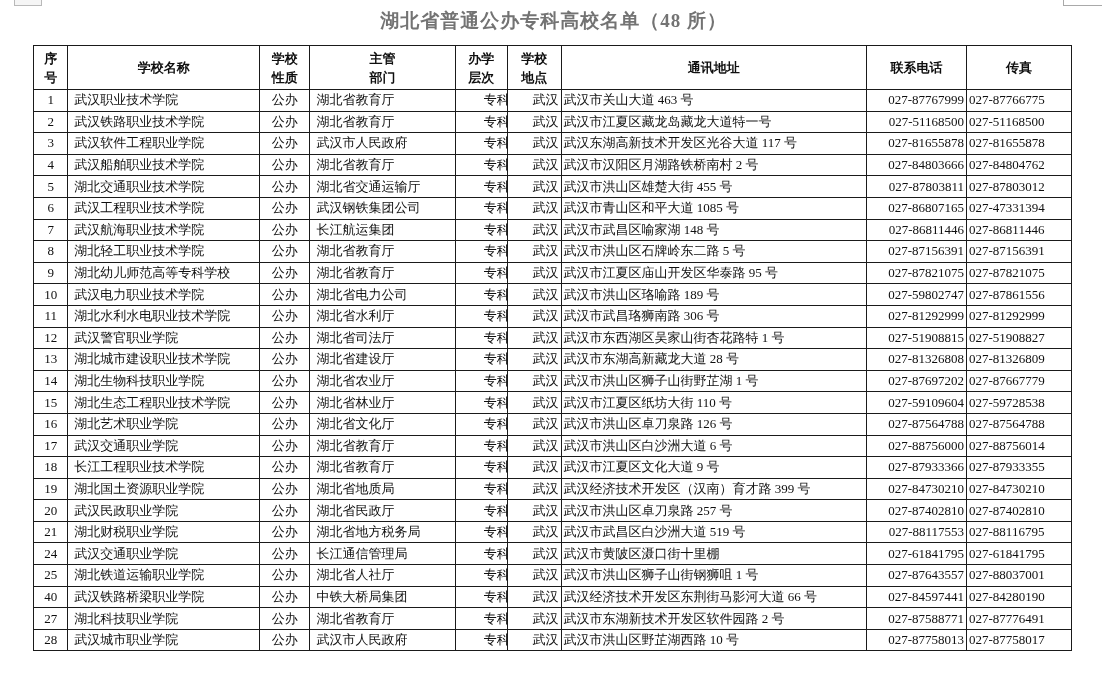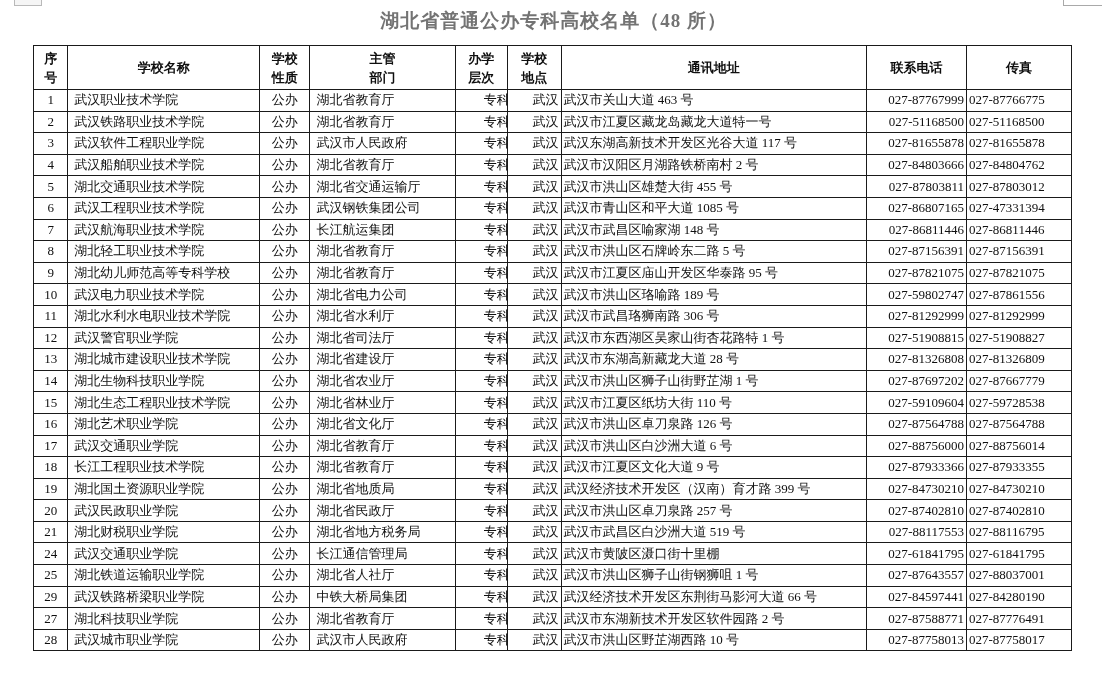--- a/index.html
+++ b/index.html
@@ -334,21 +334,21 @@
         <td class="c1">湖北铁道运输职业学院</td>
         <td class="c2">公办</td>
         <td class="c3">湖北省人社厅</td>
         <td class="c4">专科</td>
         <td class="c5">武汉</td>
         <td class="c6">武汉市洪山区狮子山街钢狮咀 1 号</td>
         <td class="c7">027-87643557</td>
         <td class="c8">027-88037001</td>
       </tr>
       <tr>
-        <td class="c0">29</td>
+        <td class="c0">40</td>
         <td class="c1">武汉铁路桥梁职业学院</td>
         <td class="c2">公办</td>
         <td class="c3">中铁大桥局集团</td>
         <td class="c4">专科</td>
         <td class="c5">武汉</td>
         <td class="c6">武汉经济技术开发区东荆街马影河大道 66 号</td>
         <td class="c7">027-84597441</td>
         <td class="c8">027-84280190</td>
       </tr>
       <tr>

